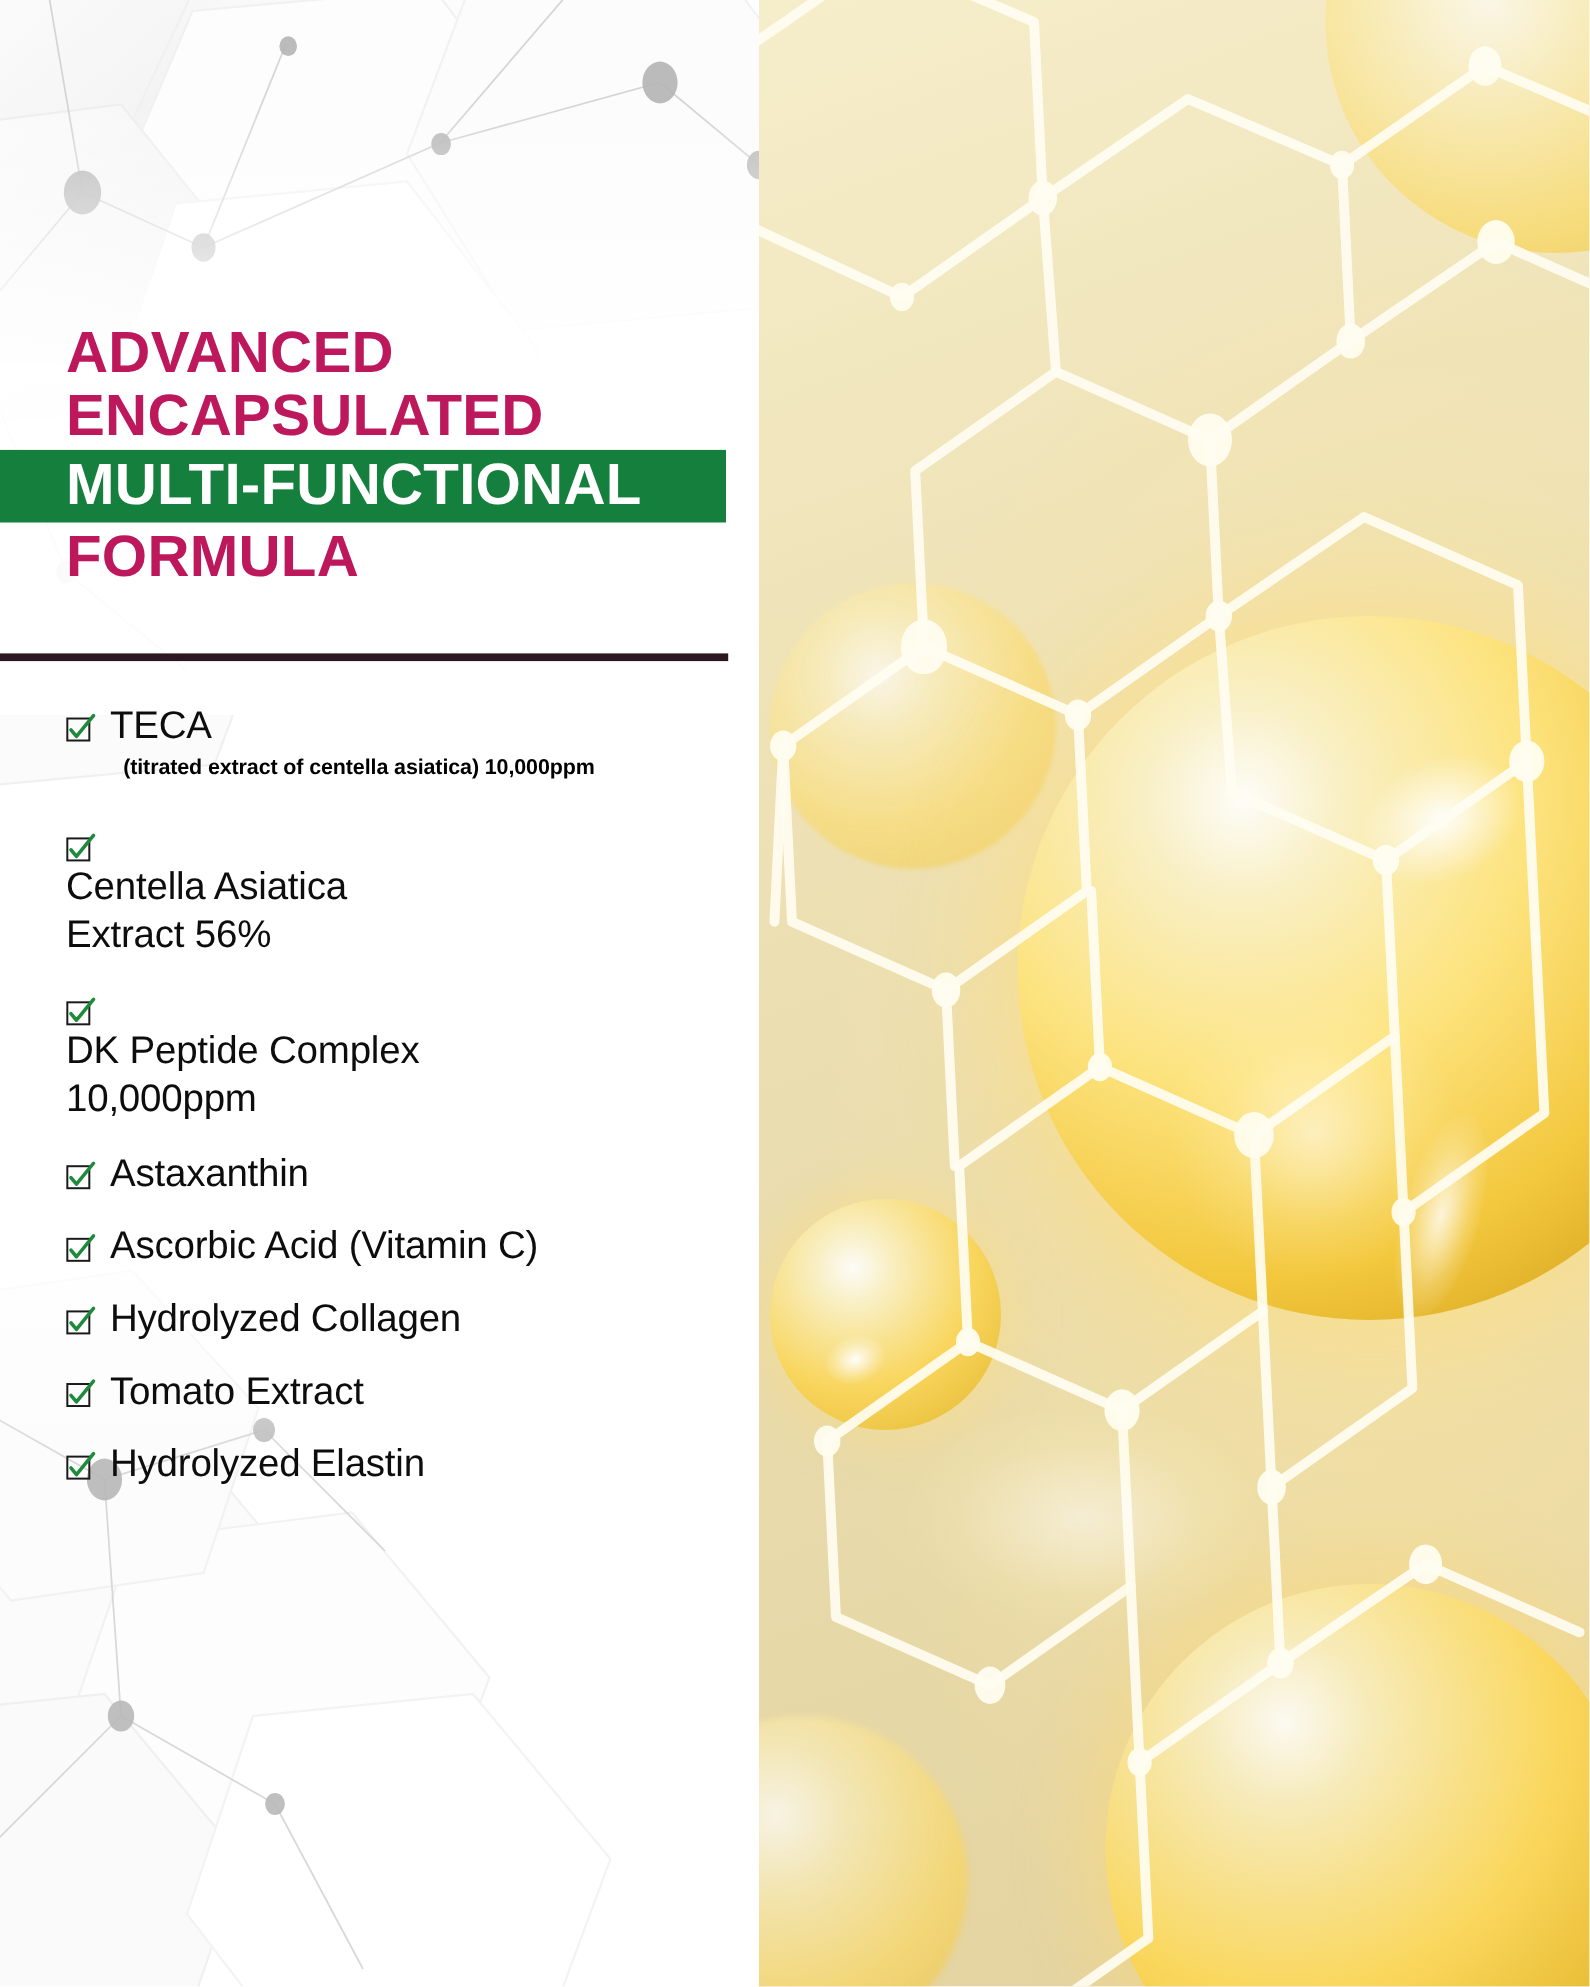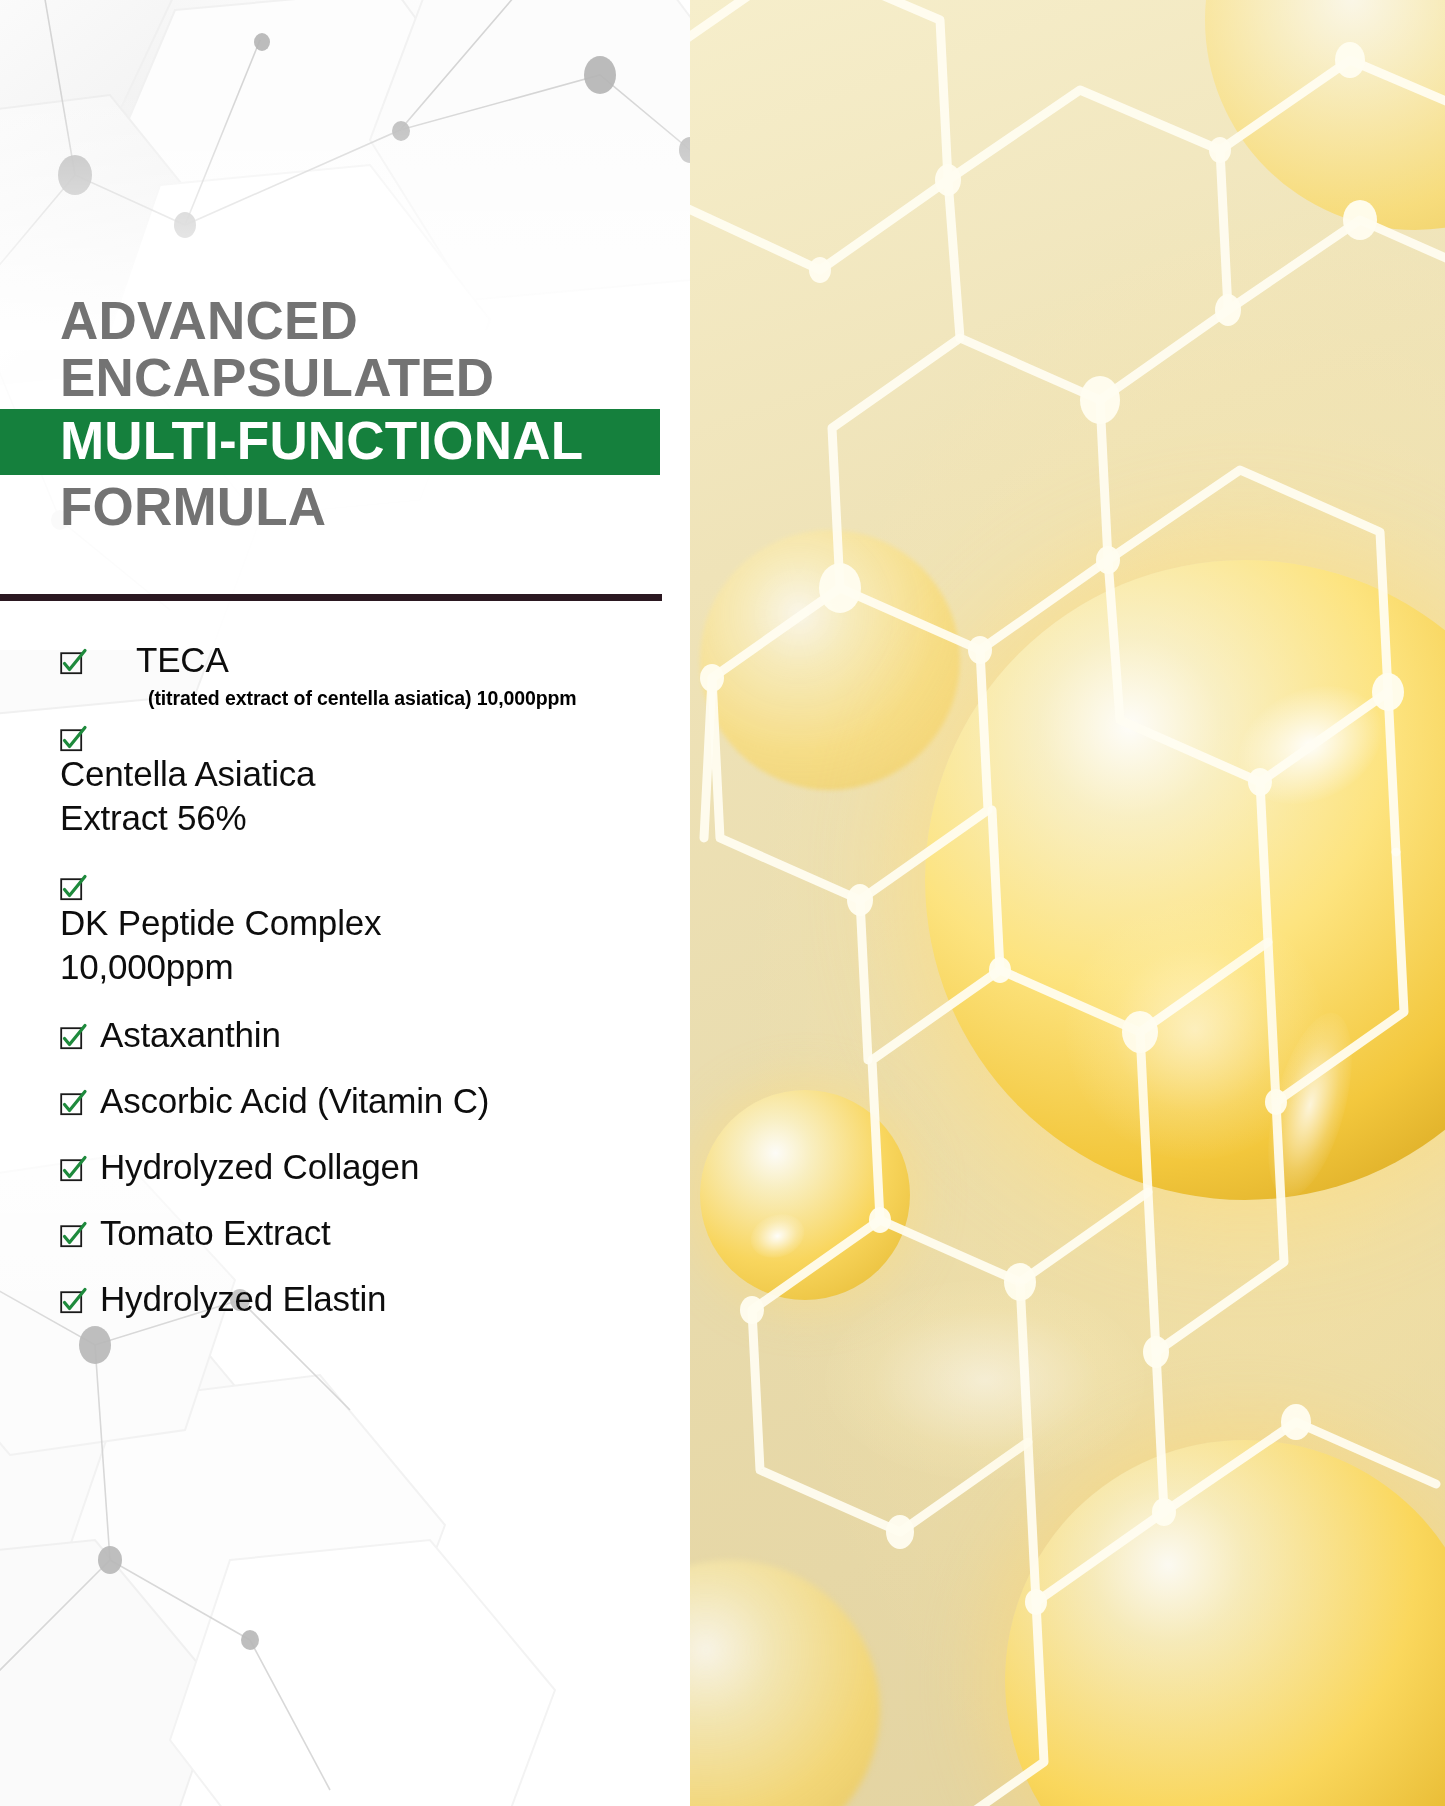--- a/index.html
+++ b/index.html
@@ -27,21 +27,21 @@
   
   .title-block{
     position:absolute;
     left:0; top:292px;
     width:690px;
   }
   .title-line{
     font-size:53px;
     font-weight:bold;
     letter-spacing:0.2px;
-    color:#737373;
+    color:#be185d;
     line-height:57px;
     padding-left:60px;
     white-space:nowrap;
   }
   .title-line.hl{
     background:#15803d;
     color:#ffffff;
     display:inline-block;
     width:660px;
     padding-top:4px;
@@ -95,21 +95,21 @@
     font-weight:bold;
     color:#000000;
     line-height:26px;
     margin-top:3px;
     padding-left:12px;
     letter-spacing:-0.1px;
   }
 
   
   .item.two-line{ margin-bottom:24px;flex-direction:column; }
-  .item.with-sub{ margin-bottom:4px;gap:36px; }
+  .item.with-sub{ margin-bottom:36px; }
 
   
   .right-panel{
     position:relative;
     flex:1 1 auto;
     height:1806px;
     overflow:hidden;
     background:
       radial-gradient(120% 80% at 78% 58%, rgba(255,233,160,0.55) 0%, rgba(255,233,160,0) 60%),
       linear-gradient(160deg, #f6eecb 0%, #efe3b8 28%, #e9dcae 55%, #e6d7a6 78%, #e3d3a0 100%);

